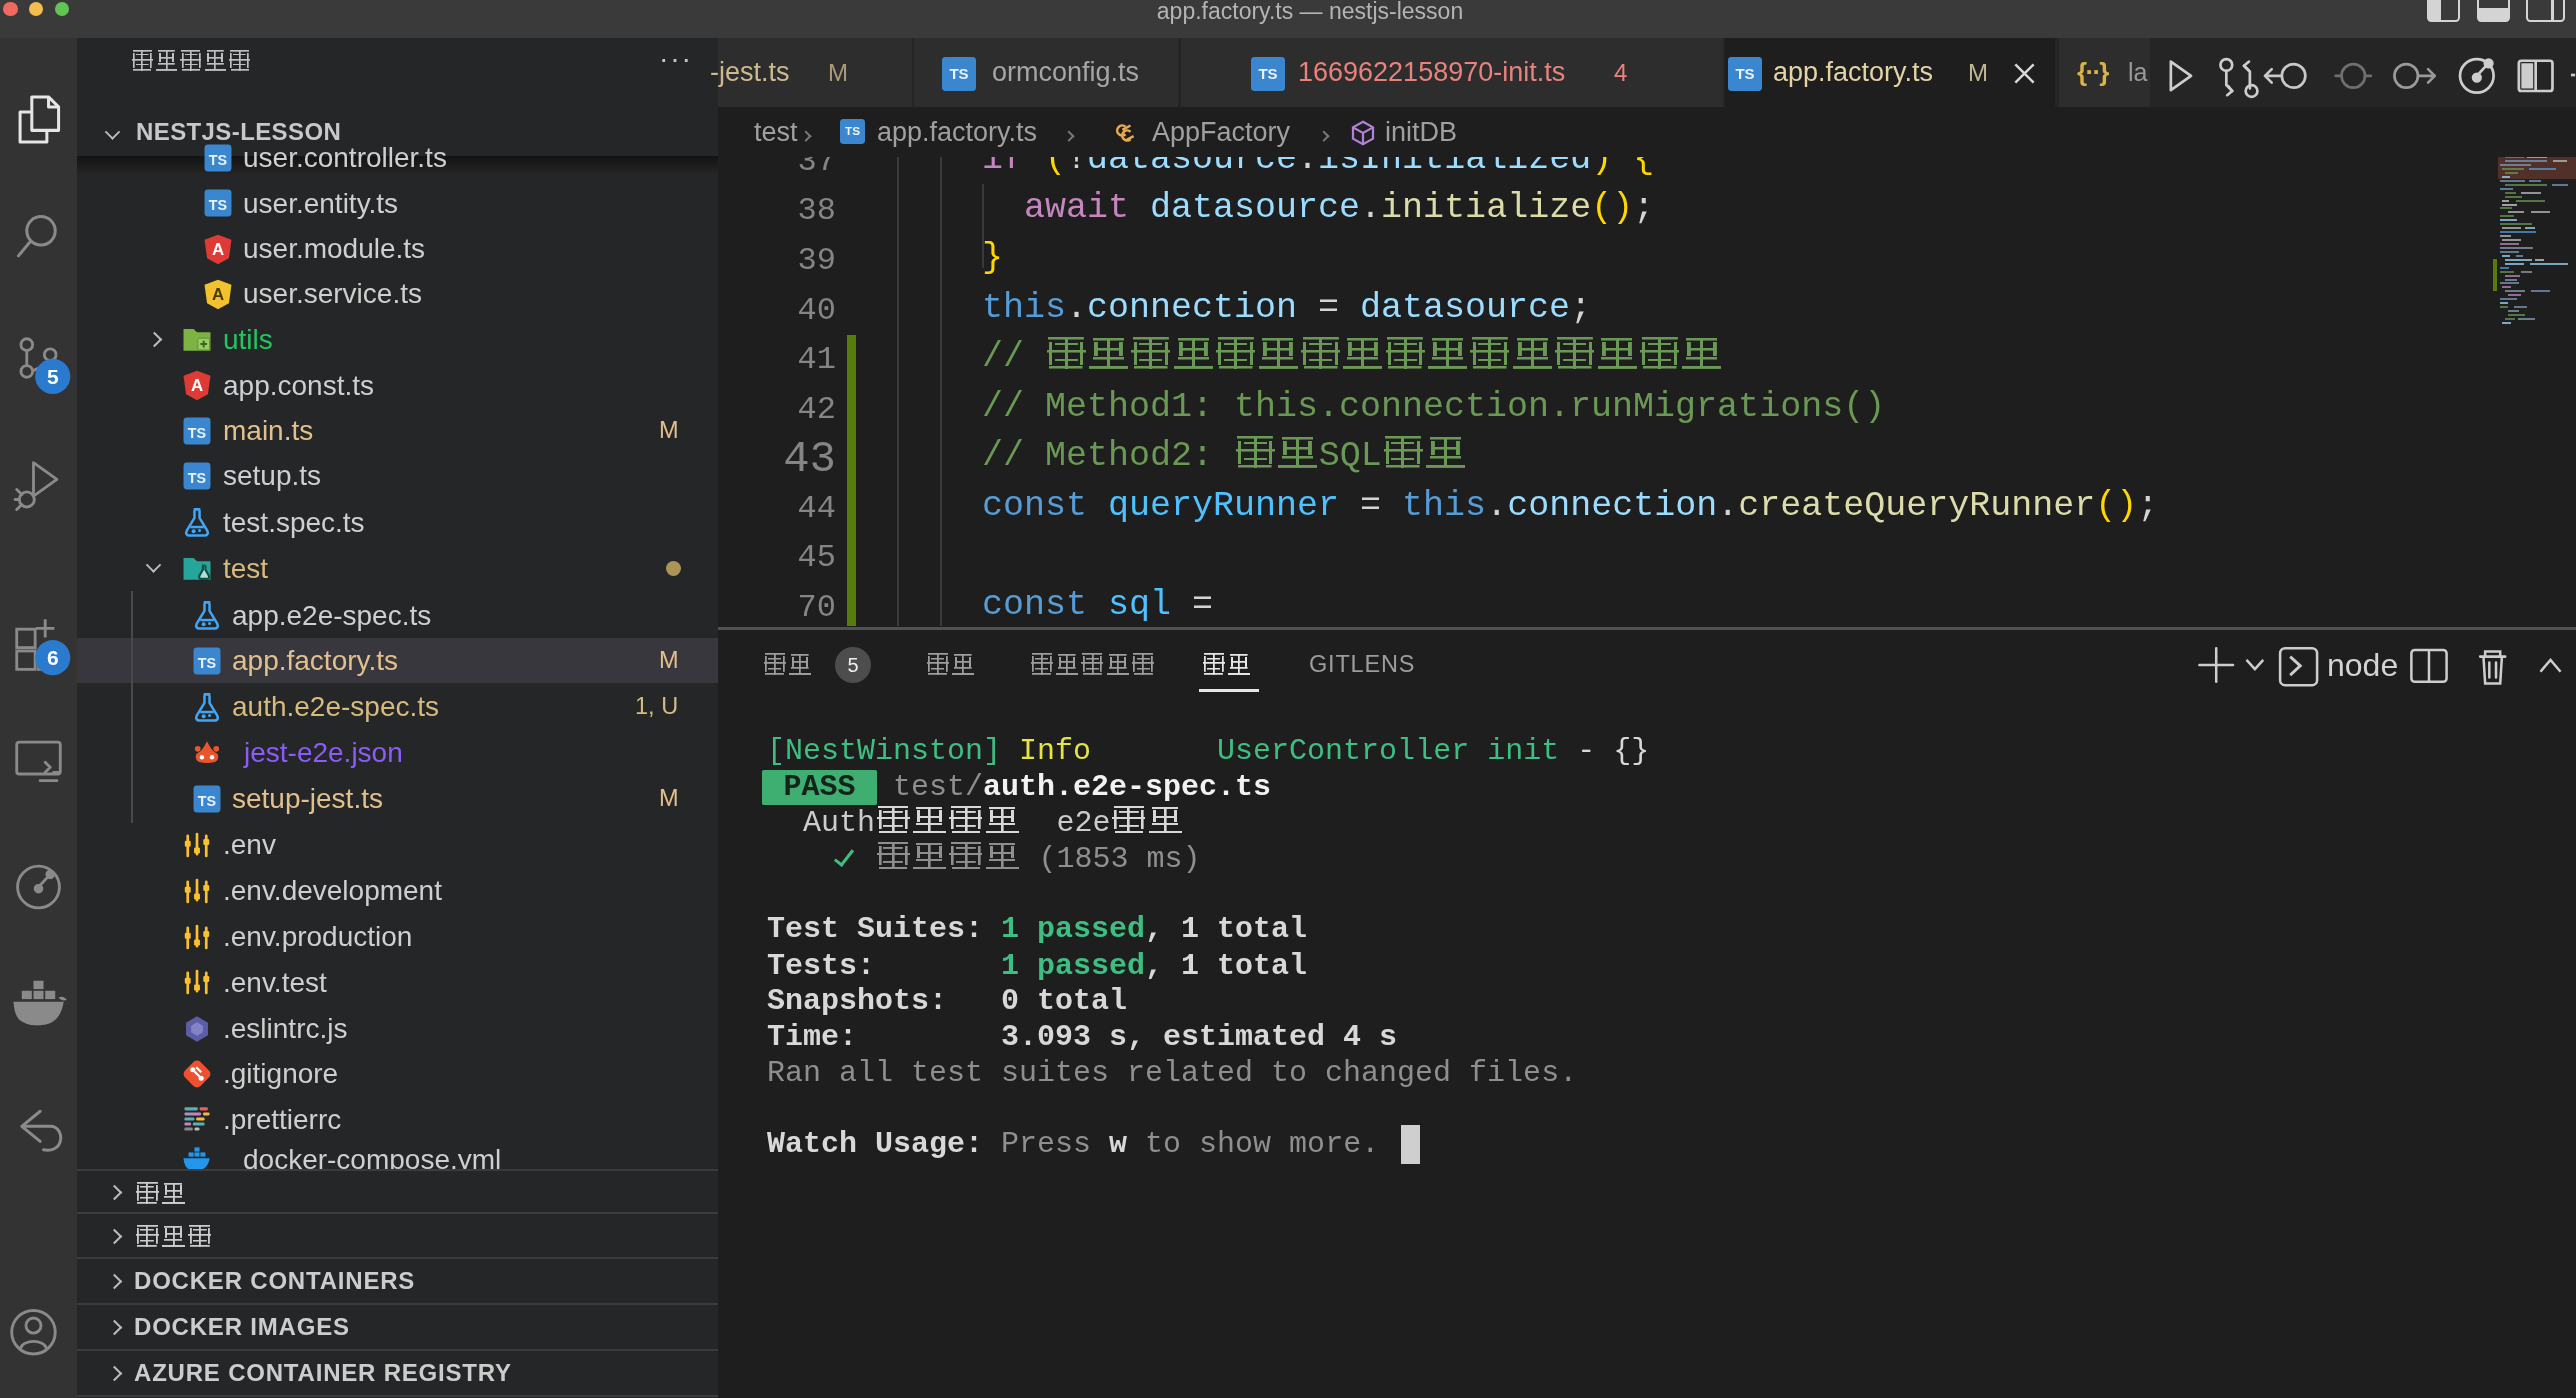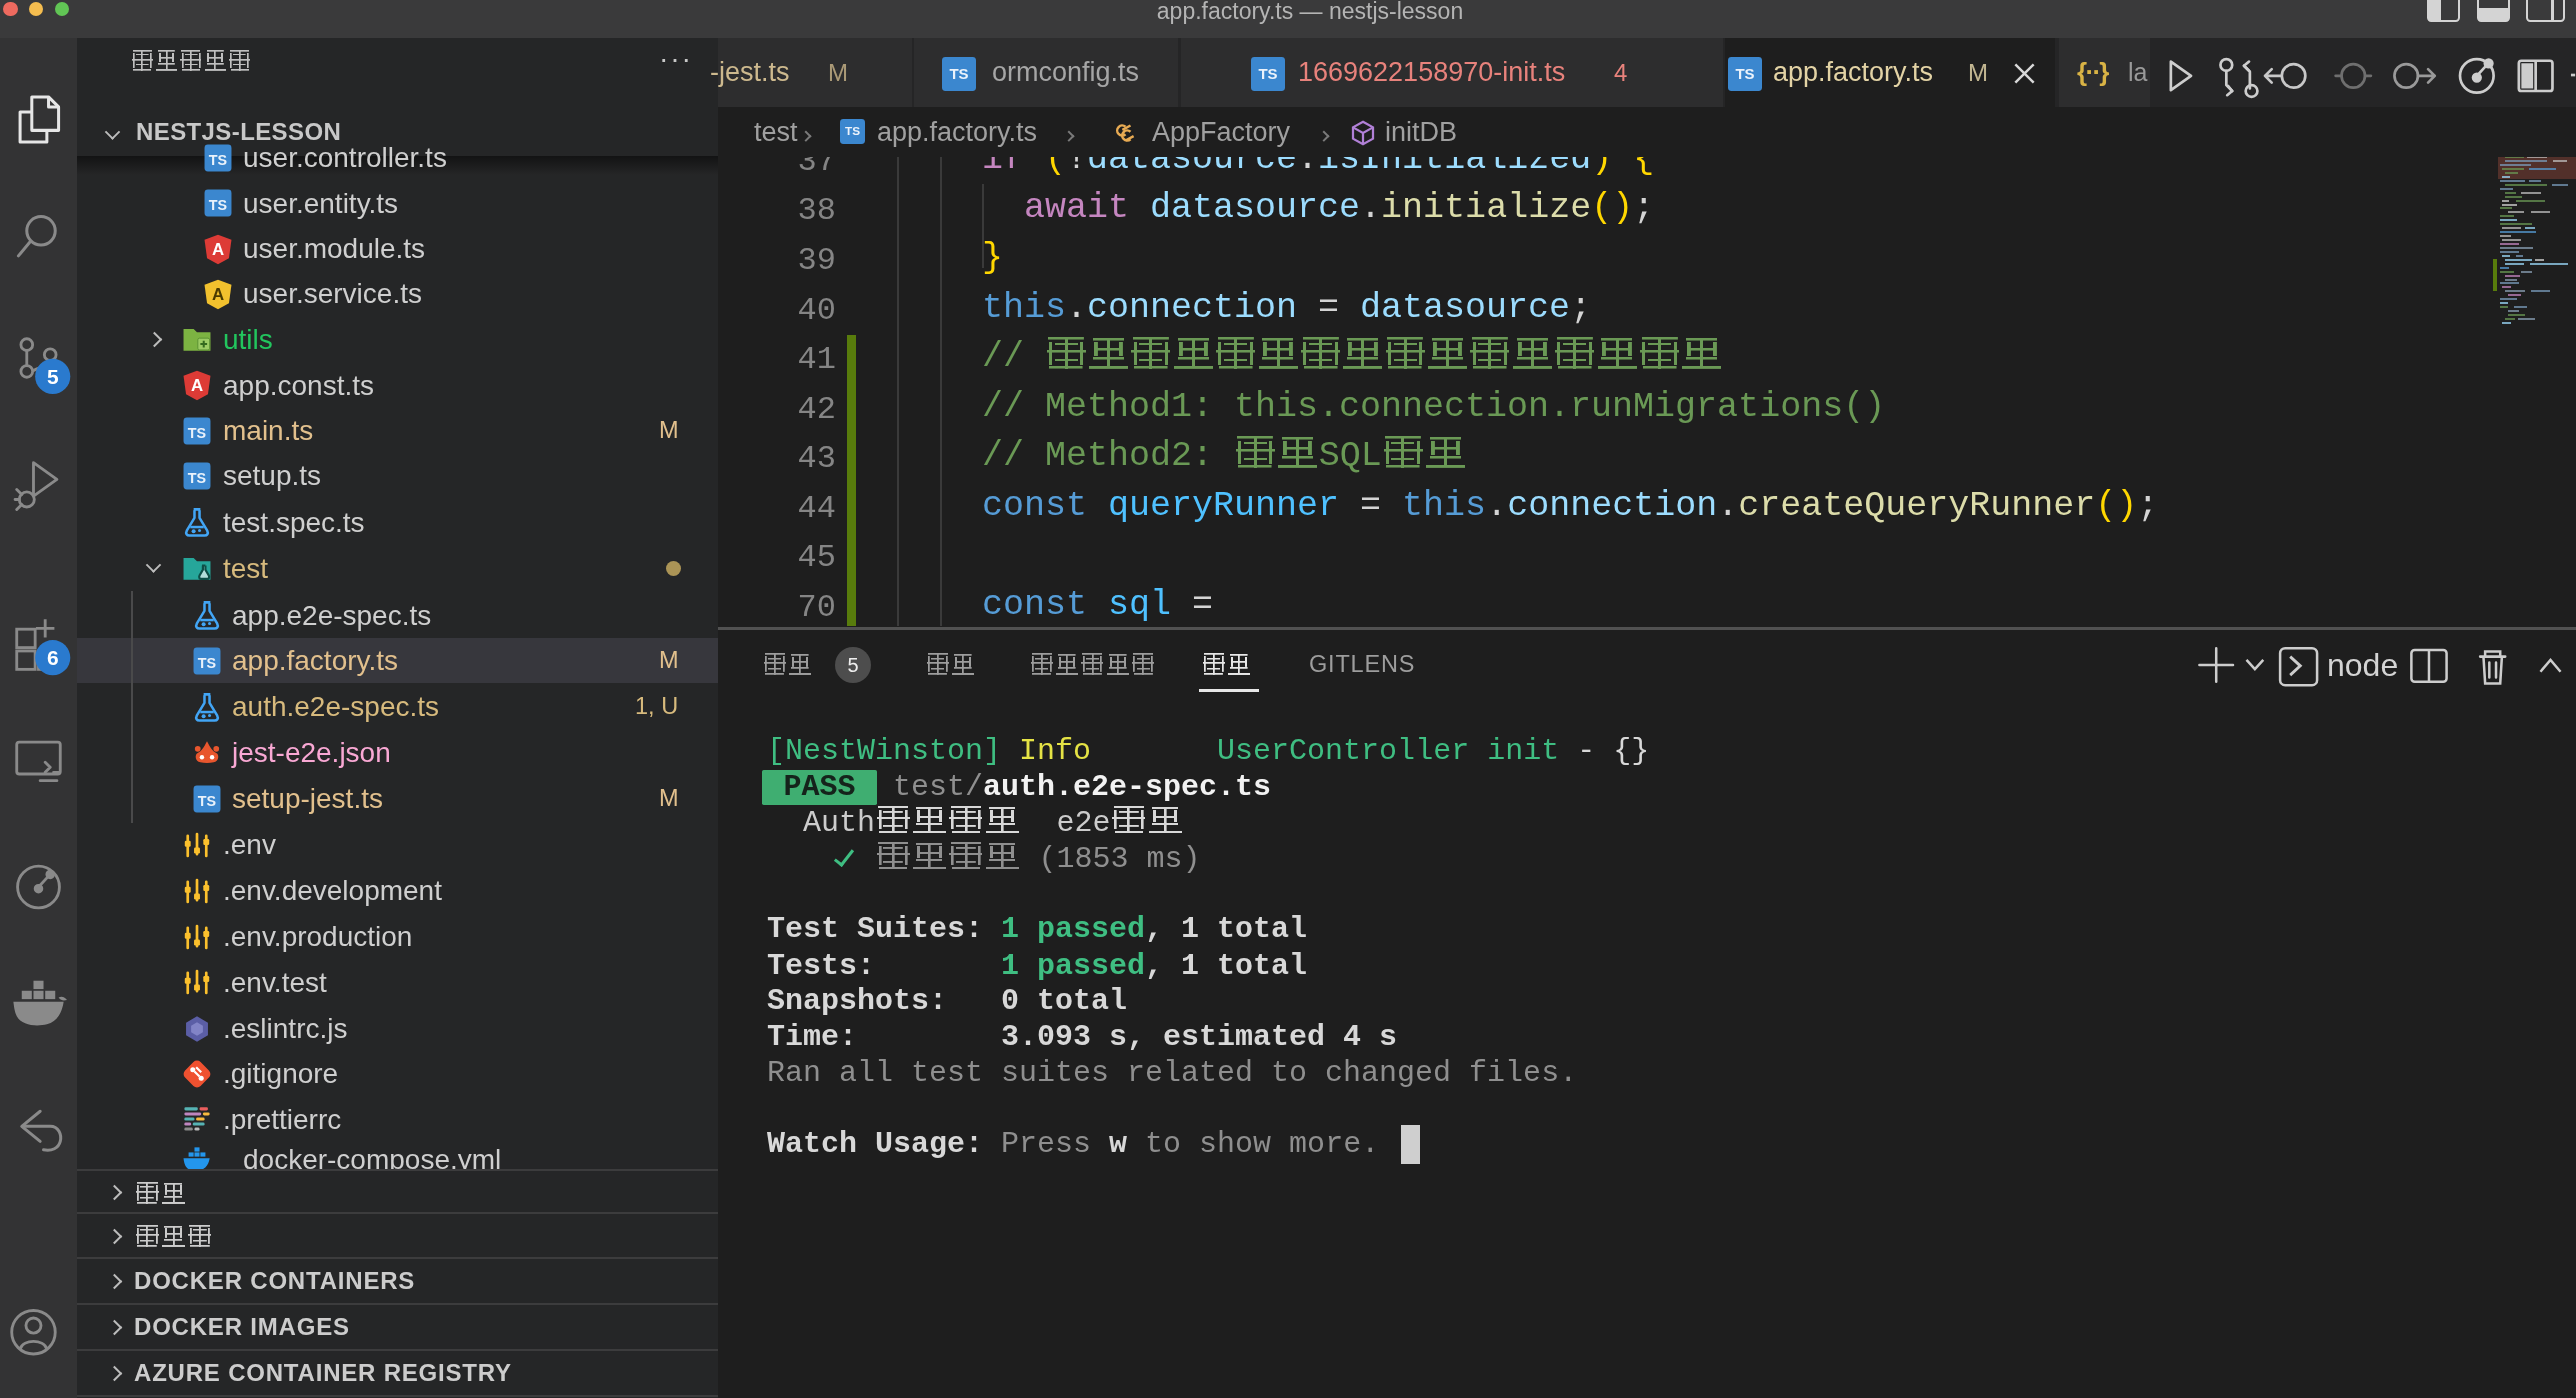--- a/index.html
+++ b/index.html
@@ -192,21 +192,21 @@
     </svg></div>
 <div class="abs" style="left:232px;top:684px;height:45px;line-height:45px;font-size:28px;color:#d7ba7d;">auth.e2e-spec.ts</div>
 <div class="abs" style="left:635px;top:684px;height:45px;line-height:45px;font-size:23.5px;color:#d7ba7d;">1, U</div>
 <div class="abs" style="left:191px;top:737px;"><svg width="32" height="32" viewBox="0 0 38 38" style="vertical-align:middle">
       <path d="M19 5 C23 13 26 17 30 19 C34 21 33 29 27 30 C22 31 16 31 11 30 C5 29 4 21 8 19 C12 17 15 13 19 5 Z" fill="#e8562e"></path>
       <circle cx="13" cy="24" r="2.6" fill="#fff"></circle>
       <circle cx="25" cy="24" r="2.6" fill="#fff"></circle>
       <circle cx="8" cy="14" r="3.4" fill="#e8562e"></circle>
       <circle cx="30" cy="14" r="3.4" fill="#e8562e"></circle>
     </svg></div>
-<div class="abs" style="left:232px;top:730px;height:45px;line-height:45px;font-size:28px;color:#f9a8d4;">jest-e2e.json</div>
+<div class="abs" style="left:244px;top:730px;height:45px;line-height:45px;font-size:28px;color:#8b5cf6;">jest-e2e.json</div>
 <div class="abs" style="left:191px;top:783px;"><svg width="32" height="32" viewBox="0 0 38 38" style="vertical-align:middle">
       <rect x="3" y="3" width="32" height="32" rx="4" fill="#3b87cf"></rect>
       <text x="19" y="27" font-size="17" font-weight="bold" fill="#eaf2fb" text-anchor="middle" font-family="Liberation Sans">TS</text>
     </svg></div>
 <div class="abs" style="left:232px;top:776px;height:45px;line-height:45px;font-size:28px;color:#e2c08d;">setup-jest.ts</div>
 <div class="abs" style="left:659px;top:776px;height:45px;line-height:45px;font-size:23.5px;color:#e2c08d;">M</div>
 <div class="abs" style="left:181px;top:829px;"><svg width="32" height="32" viewBox="0 0 38 38" style="vertical-align:middle">
       <g stroke="#fbc02d" stroke-width="3.2" stroke-linecap="round">
         <path d="M8 8 L8 32 M19 6 L19 30 M30 8 L30 32"></path>
       </g>
@@ -378,21 +378,21 @@
 <div class="abs" style="left:897px;top:156px;width:1.7px;height:470px;background:#3a3a3a;"></div>
 <div class="abs" style="left:940px;top:156px;width:1.7px;height:470px;background:#3a3a3a;"></div>
 <div class="abs" style="left:982px;top:184px;width:1.7px;height:84px;background:#3a3a3a;"></div>
 <div class="abs" style="left:847px;top:335px;width:9.2px;height:291px;background:#587c0c;"></div>
 <div class="abs" style="left:722px;top:134px;width:114px;height:50px;line-height:50px;text-align:right;font-size:32px;color:#858585;"><span class="mono">37</span></div>
 <div class="abs" style="left:722px;top:183px;width:114px;height:50px;line-height:50px;text-align:right;font-size:32px;color:#858585;"><span class="mono">38</span></div>
 <div class="abs" style="left:722px;top:233px;width:114px;height:50px;line-height:50px;text-align:right;font-size:32px;color:#858585;"><span class="mono">39</span></div>
 <div class="abs" style="left:722px;top:283px;width:114px;height:50px;line-height:50px;text-align:right;font-size:32px;color:#858585;"><span class="mono">40</span></div>
 <div class="abs" style="left:722px;top:332px;width:114px;height:50px;line-height:50px;text-align:right;font-size:32px;color:#858585;"><span class="mono">41</span></div>
 <div class="abs" style="left:722px;top:382px;width:114px;height:50px;line-height:50px;text-align:right;font-size:32px;color:#858585;"><span class="mono">42</span></div>
-<div class="abs" style="left:722px;top:431px;width:114px;height:50px;line-height:50px;text-align:right;font-size:32px;color:#858585;"><span class="mono">43</span></div>
+<div class="abs" style="left:722px;top:431px;width:114px;height:50px;line-height:50px;text-align:right;font-size:44px;color:#858585;"><span class="mono">43</span></div>
 <div class="abs" style="left:722px;top:481px;width:114px;height:50px;line-height:50px;text-align:right;font-size:32px;color:#858585;"><span class="mono">44</span></div>
 <div class="abs" style="left:722px;top:530px;width:114px;height:50px;line-height:50px;text-align:right;font-size:32px;color:#858585;"><span class="mono">45</span></div>
 <div class="abs" style="left:722px;top:580px;width:114px;height:50px;line-height:50px;text-align:right;font-size:32px;color:#858585;"><span class="mono">70</span></div>
 <div class="abs mono" style="left:982px;top:134px;height:50px;line-height:50px;font-size:35px;white-space:pre;"><span style="color:#c586c0">if </span><span style="color:#ffd700">(</span><span style="color:#d4d4d4">!</span><span style="color:#9cdcfe">datasource</span><span style="color:#d4d4d4">.</span><span style="color:#9cdcfe">isInitialized</span><span style="color:#ffd700">)</span><span style="color:#d4d4d4"> </span><span style="color:#ffd700">{</span></div>
 <div class="abs mono" style="left:1024px;top:183px;height:50px;line-height:50px;font-size:35px;white-space:pre;"><span style="color:#c586c0">await</span><span style="color:#d4d4d4"> </span><span style="color:#9cdcfe">datasource</span><span style="color:#d4d4d4">.</span><span style="color:#dcdcaa">initialize</span><span style="color:#ffd700">()</span><span style="color:#d4d4d4">;</span></div>
 <div class="abs mono" style="left:982px;top:233px;height:50px;line-height:50px;font-size:35px;white-space:pre;"><span style="color:#ffd700">}</span></div>
 <div class="abs mono" style="left:982px;top:283px;height:50px;line-height:50px;font-size:35px;white-space:pre;"><span style="color:#569cd6">this</span><span style="color:#d4d4d4">.</span><span style="color:#9cdcfe">connection</span><span style="color:#d4d4d4"> = </span><span style="color:#9cdcfe">datasource</span><span style="color:#d4d4d4">;</span></div>
 <div class="abs mono" style="left:982px;top:332px;height:50px;line-height:50px;font-size:35px;white-space:pre;color:#6a9955;">// <i class="cj" style="width:39px;margin:0 1.7px;"></i><i class="cjb" style="width:39px;margin:0 1.7px;"></i><i class="cj" style="width:39px;margin:0 1.7px;"></i><i class="cjb" style="width:39px;margin:0 1.7px;"></i><i class="cj" style="width:39px;margin:0 1.7px;"></i><i class="cjb" style="width:39px;margin:0 1.7px;"></i><i class="cj" style="width:39px;margin:0 1.7px;"></i><i class="cjb" style="width:39px;margin:0 1.7px;"></i><i class="cj" style="width:39px;margin:0 1.7px;"></i><i class="cjb" style="width:39px;margin:0 1.7px;"></i><i class="cj" style="width:39px;margin:0 1.7px;"></i><i class="cjb" style="width:39px;margin:0 1.7px;"></i><i class="cj" style="width:39px;margin:0 1.7px;"></i><i class="cjb" style="width:39px;margin:0 1.7px;"></i><i class="cj" style="width:39px;margin:0 1.7px;"></i><i class="cjb" style="width:39px;margin:0 1.7px;"></i></div>
 <div class="abs mono" style="left:982px;top:382px;height:50px;line-height:50px;font-size:35px;white-space:pre;"><span style="color:#6a9955">// Method1: this.connection.runMigrations()</span></div>
 <div class="abs mono" style="left:982px;top:431px;height:50px;line-height:50px;font-size:35px;white-space:pre;color:#6a9955;">// Method2: <i class="cj" style="width:39px;margin:0 1.7px;"></i><i class="cjb" style="width:39px;margin:0 1.7px;"></i>SQL<i class="cj" style="width:39px;margin:0 1.7px;"></i><i class="cjb" style="width:39px;margin:0 1.7px;"></i></div>

